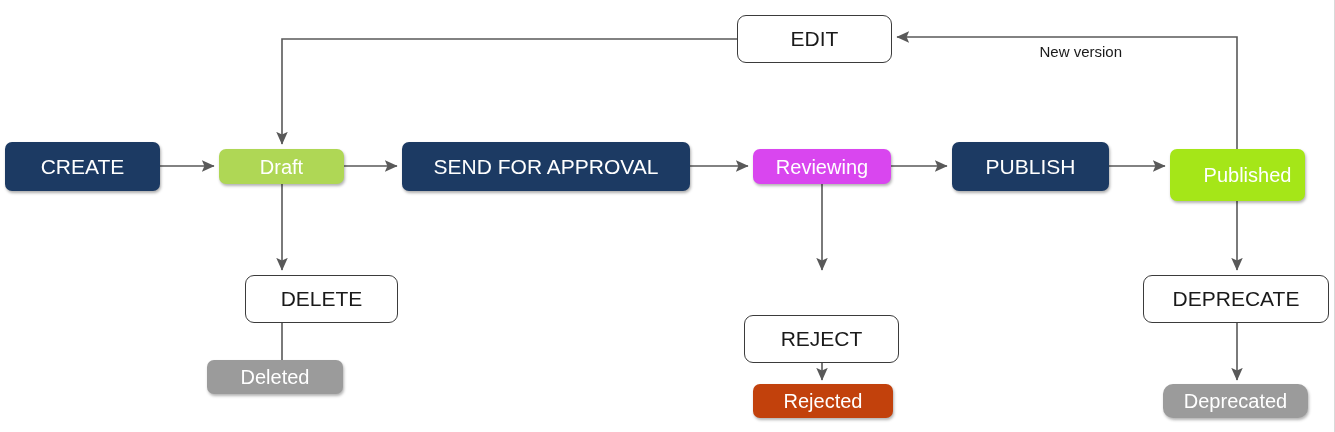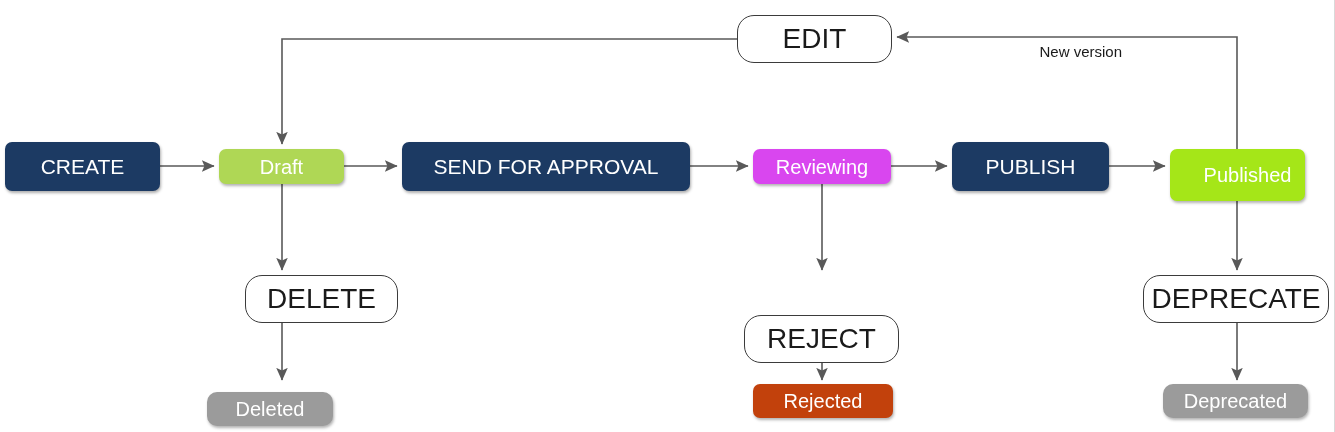--- a/index.html
+++ b/index.html
@@ -44,22 +44,22 @@
     color: #ffffff;
     border-radius: 7px;
     font-size: 21px;
     box-shadow: 1px 2px 3px rgba(0,0,0,0.32);
   }
   
   .node.outline {
     background: #ffffff;
     color: #1a1a1a;
     border: 1.3px solid #3b3b3b;
-    border-radius: 17px;
-    font-size: 28px;
+    border-radius: 9px;
+    font-size: 21px;
   }
   
   .node.state {
     color: #ffffff;
     border-radius: 7px;
     font-size: 20px;
     box-shadow: 1px 2px 3px rgba(0,0,0,0.3);
   }
   .edge-label {
     position: absolute;
@@ -118,21 +118,21 @@
       </div>
       <div class="node state" style="left: 1170px; top: 149px; width: 135px; height: 52px; background: rgb(165, 230, 24); padding-left: 20px;">
         <span>Published</span>
       </div>
       <div class="node outline" style="left: 737px; top: 15px; width: 155px; height: 48px;">
         <span>EDIT</span>
       </div>
       <div class="node outline" style="left: 205px; top: 275px; width: 153px; height: 48px; margin-left: 40px;">
         <span>DELETE</span>
       </div>
-      <div class="node state" style="left: 207px; top: 392px; width: 126px; height: 34px; background: rgb(155, 155, 155); border-radius: 10px;">
+      <div class="node state" style="left: 207px; top: 360px; width: 136px; height: 34px; background: rgb(155, 155, 155);">
         <span>Deleted</span>
       </div>
       <div class="node outline" style="left: 744px; top: 275px; width: 155px; height: 48px; margin-top: 40px;">
         <span>REJECT</span>
       </div>
       <div class="node state" style="left: 753px; top: 384px; width: 140px; height: 34px; background: #c2410c;">
         <span>Rejected</span>
       </div>
       <div class="node outline" style="left: 1143px; top: 275px; width: 186px; height: 48px;">
         <span>DEPRECATE</span>

